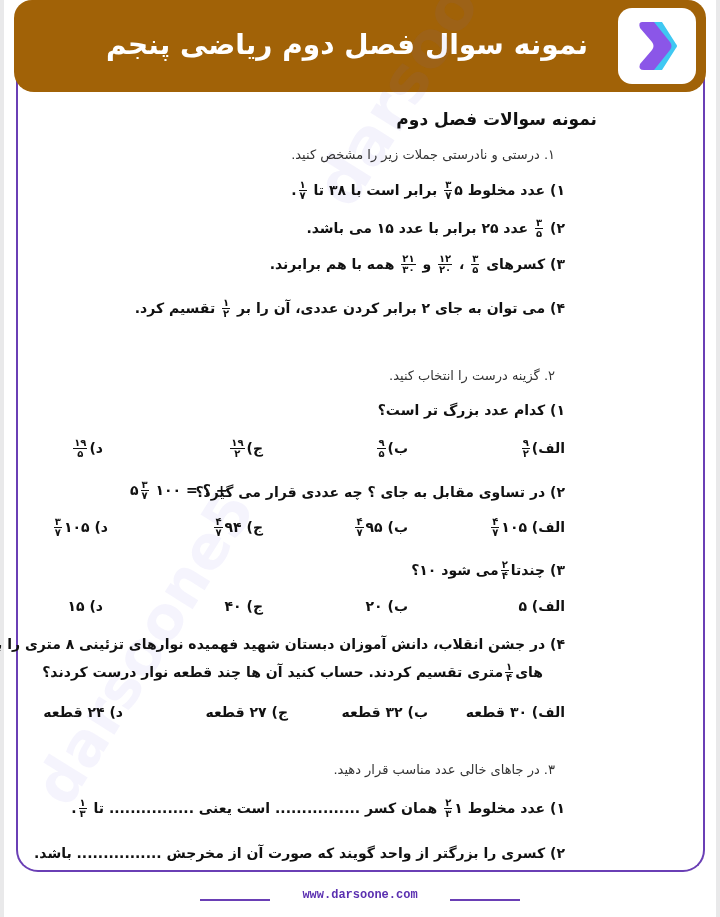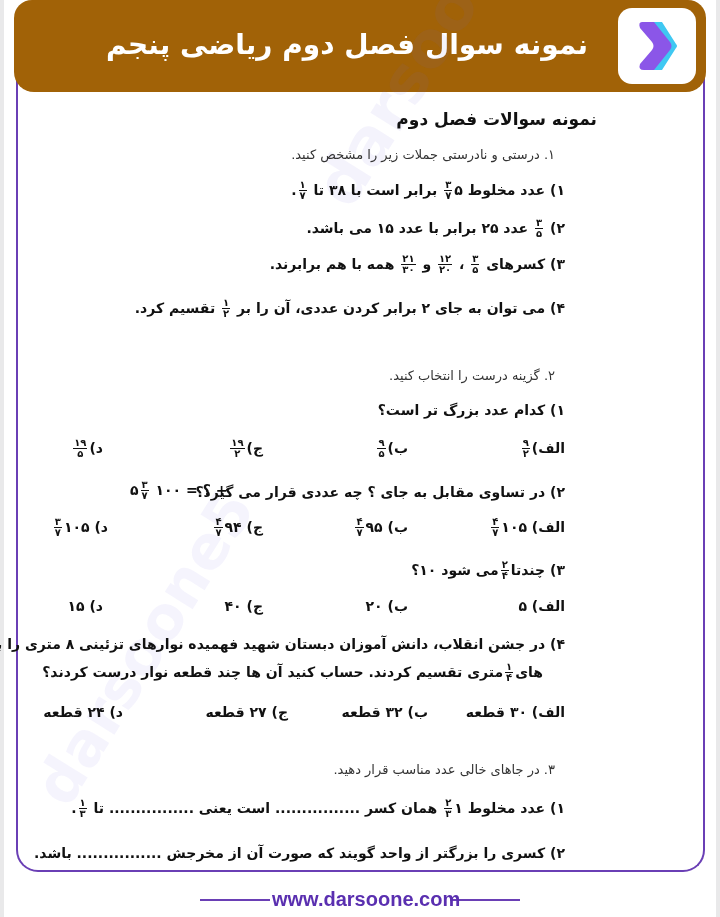--- a/index.html
+++ b/index.html
@@ -62,22 +62,22 @@
     .watermark2 {
       position: absolute; left: 20px; top: 780px;
       font-size: 60px; font-weight: bold; color: rgba(120, 100, 220, 0.07);
       transform: rotate(-58deg); transform-origin: left top; white-space: nowrap;
       direction: ltr;
     }
 
     .footer-line { position: absolute; top: 899px; height: 2px; background: #6a3fb5; }
     .footer-url {
       position: absolute; left: 272px; top: 888px; width: 176px; text-align: center;
-      background: #fff; color: #5a2fb0; font-weight: bold; font-size: 20px;
-      font-family: Liberation Sans, sans-serif; direction: ltr;
+      background: #fff; color: #5a2fb0; font-weight: bold; font-size: 12px;
+      font-family: Liberation Mono, monospace; direction: ltr;
     }
   </style>
 </head>
 <body>
 
 <div class="page"></div>
 <div class="frame"></div>
 
 <div class="header">
   <div class="header-title">نمونه سوال فصل دوم ریاضی پنجم</div>

